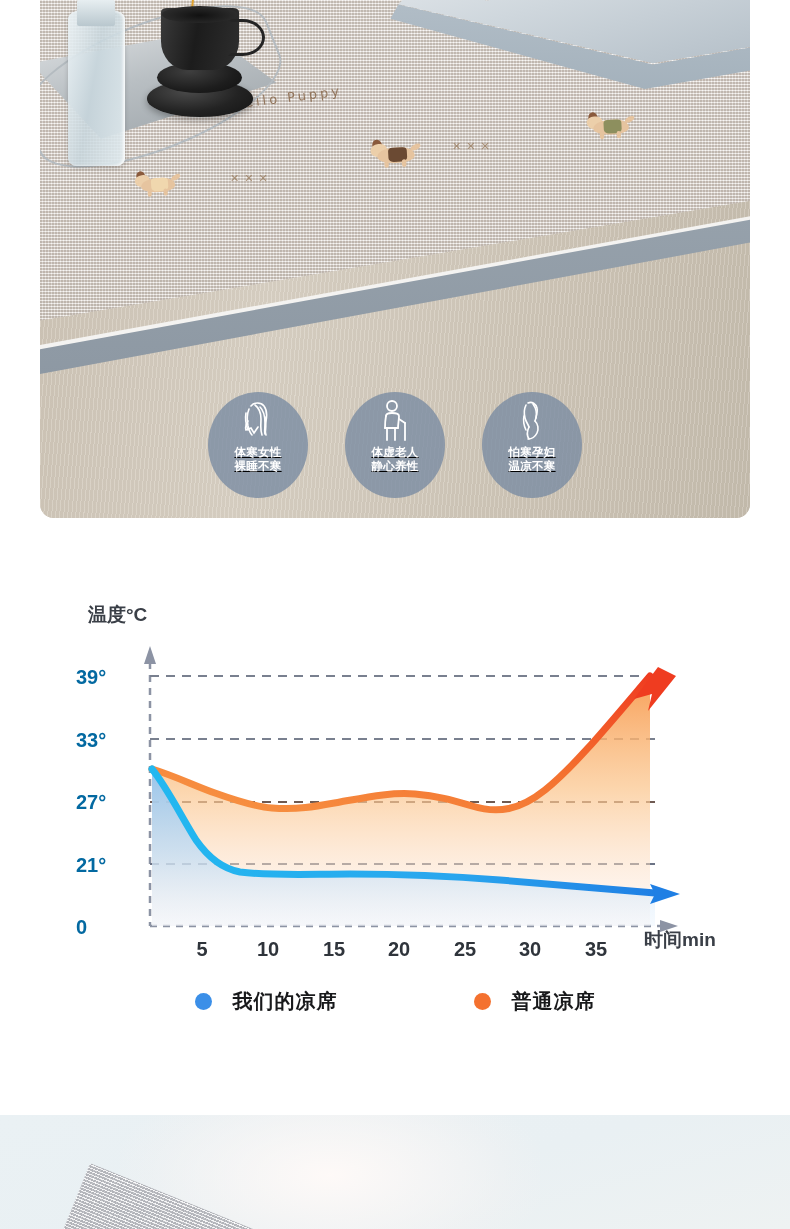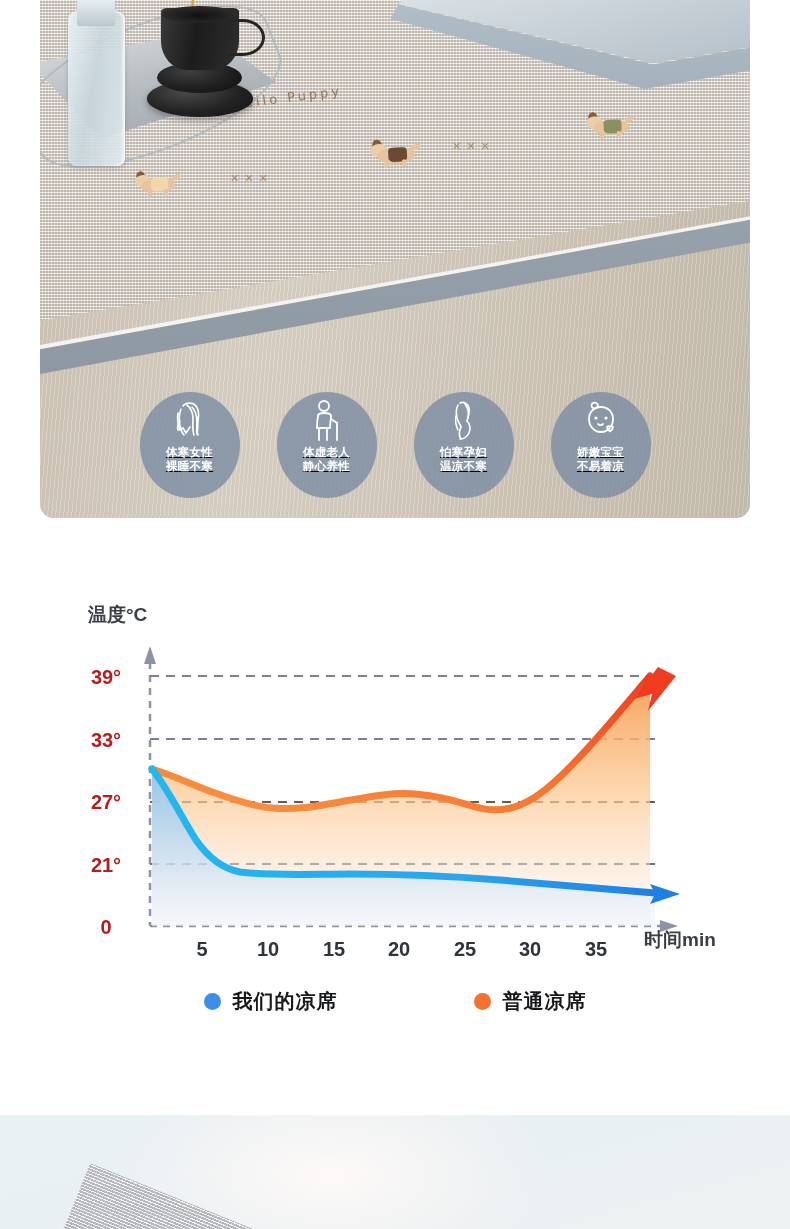--- a/index.html
+++ b/index.html
@@ -272,24 +272,24 @@
     color: #3a3f47;
     white-space: nowrap;
   }
   #y-axis-title { left: 88px; top: 84px; }
   #x-axis-title { left: 644px; top: 409px; }
 
   .y-tick {
     position: absolute;
     right: 0;
     width: 60px;
-    text-align: center;
+    text-align: left;
     font-size: 20px;
     font-weight: bold;
-    color: #b91c1c;
+    color: #0369a1;
   }
   .x-tick {
     position: absolute;
     width: 40px;
     text-align: center;
     font-size: 20px;
     font-weight: bold;
     color: #2f343b;
     top: 420px;
   }
@@ -303,21 +303,21 @@
     left: 0;
     top: 470px;
     width: 790px;
     display: flex;
     justify-content: center;
     gap: 136px;
   }
   .legend-item {
     display: flex;
     align-items: center;
-    gap: 12px;
+    gap: 21px;
   }
   .legend-dot {
     width: 17px;
     height: 17px;
     border-radius: 50%;
   }
   .legend-label {
     font-size: 20px;
     font-weight: bold;
     color: #18191b;
@@ -460,36 +460,20 @@
         <path d="M17 28c-2 4-2 9 0 12"></path>
         <path d="M12 17c-1 5 0 10 2 14"></path>
       </svg>
     </div>
     <div class="badge-text">
       <div>怕寒孕妇</div>
       <div>温凉不寒</div>
     </div>
   </div>
 
-  <div class="badge">
-    <div class="badge-icon">
-      <svg width="44" height="40" viewBox="0 0 44 40" fill="none" stroke="#ffffff" stroke-width="1.8" stroke-linecap="round">
-        <path d="M10 18c0-7 5-12 12-12s12 5 12 12c0 7-5 13-12 13s-12-6-12-13z"></path>
-        <path d="M19 5c0-3-3-4-5-3-2 1-2 4 0 5 2 1 4 0 5-2z"></path>
-        <circle cx="17" cy="17" r="1.6" fill="#ffffff" stroke="none"></circle>
-        <circle cx="27" cy="17" r="1.6" fill="#ffffff" stroke="none"></circle>
-        <path d="M19 23c1 1.6 4 1.6 5 0"></path>
-        <path d="M31 26c1-1.4 3-1 3 .6 0 1.6-2 3-3 3.8-1-.8-3-2.2-3-3.8 0-1.6 2-2 3-.6z"></path>
-      </svg>
-    </div>
-    <div class="badge-text">
-      <div>娇嫩宝宝</div>
-      <div>不易着凉</div>
-    </div>
-  </div>
 
 </div>
 
 <div id="chart-section">
   <div id="chart-box">
 
     <div class="axis-title" id="y-axis-title">温度°C</div>
     <div class="axis-title" id="x-axis-title">时间min</div>
 
     <div class="y-tick" style="left:76px; top:398px;">0</div>

